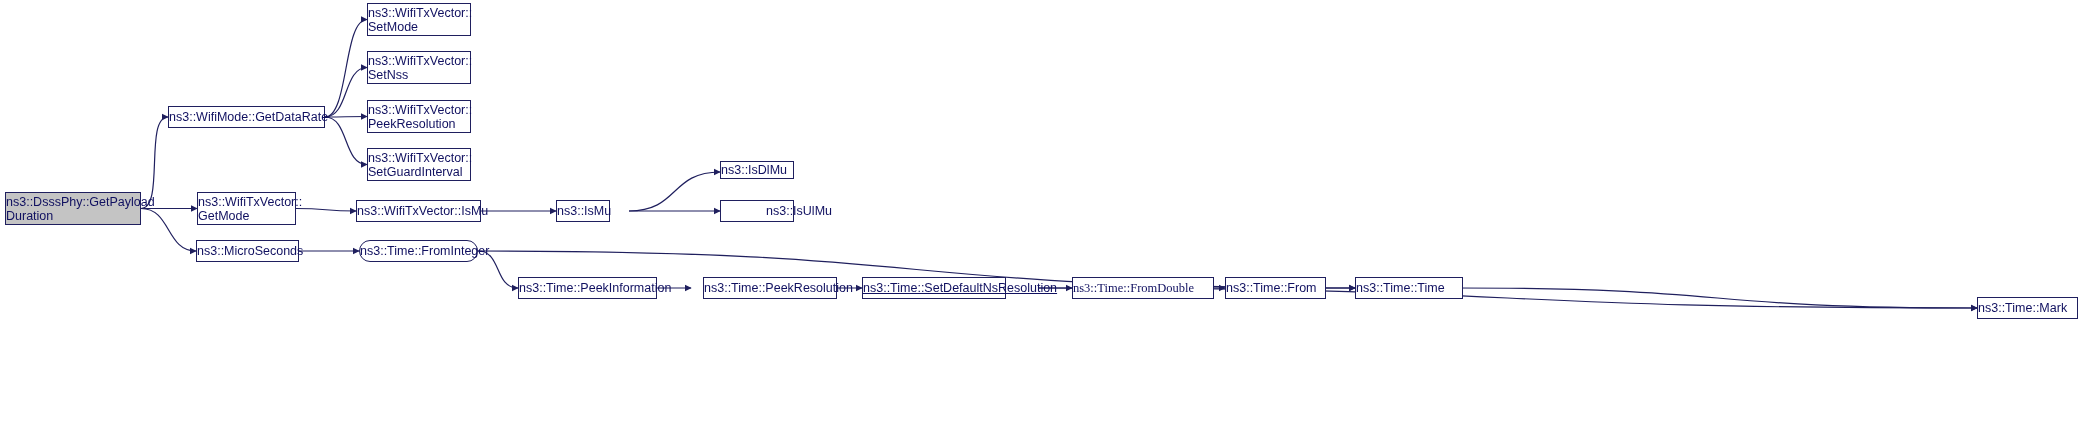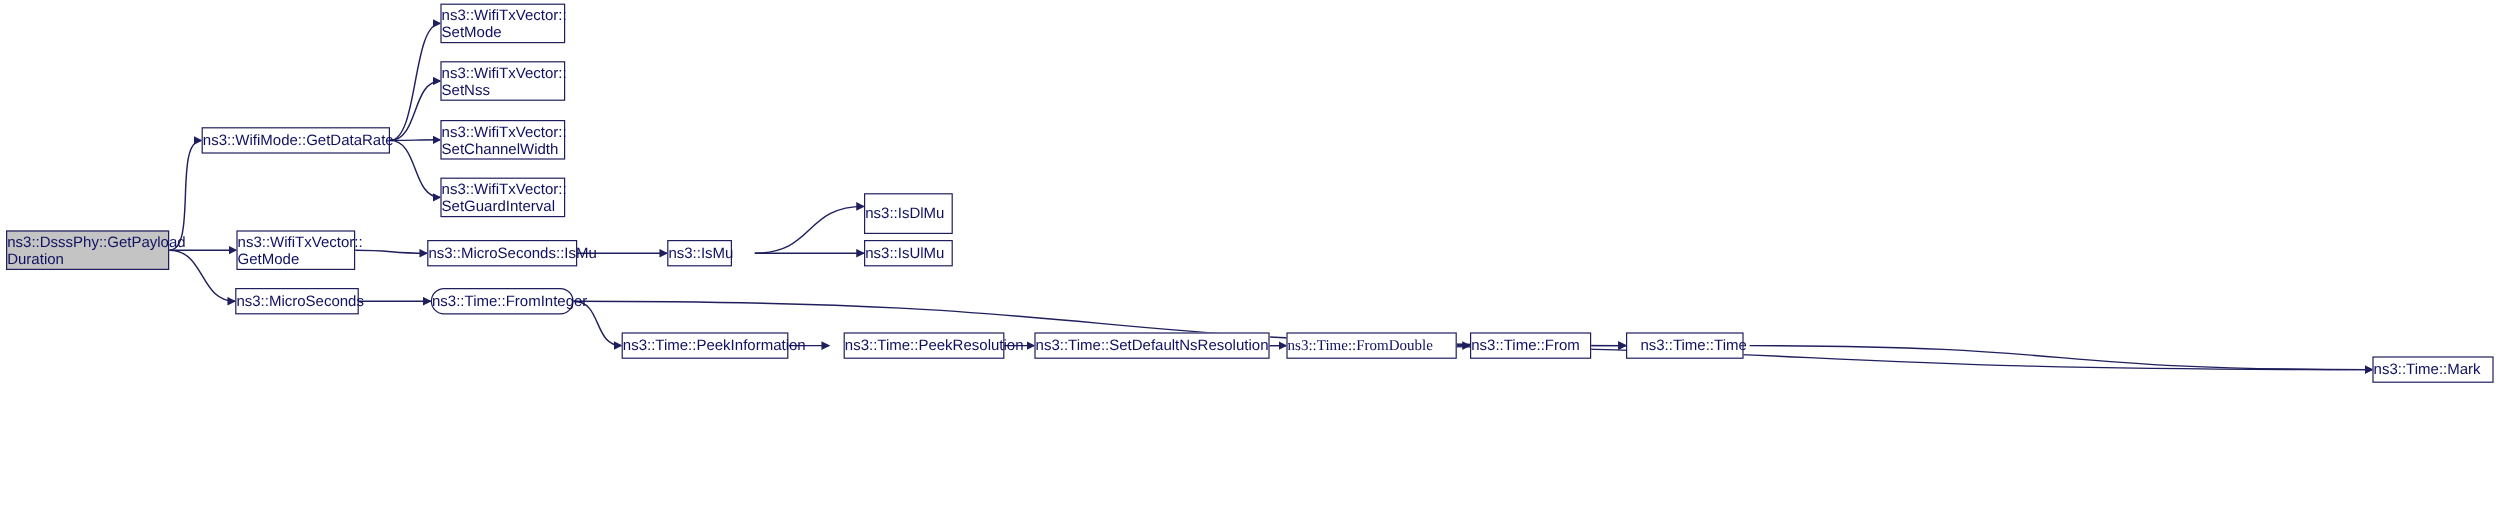--- a/index.html
+++ b/index.html
@@ -78,30 +78,30 @@
         <path d="M 1199 288 C 1223 288, 1201 288, 1225 288"></path>
         <path d="M 1326 288 C 1350 288, 1331 288, 1355 288"></path>
         <path d="M 1458 288 C 1743.45 288, 1691.55 308, 1977 308"></path>
       </g>
   </svg>
   <div id="node-layer">
       <div class="node root" style="left: 5px; top: 192px; width: 136px; height: 33px;"><span class="ln">ns3::DsssPhy::GetPayload</span><span class="ln">Duration</span></div>
       <div class="node" style="left: 168px; top: 106px; width: 157px; height: 22px;"><span class="ln">ns3::WifiMode::GetDataRate</span></div>
       <div class="node" style="left: 367px; top: 3px; width: 104px; height: 33px;"><span class="ln">ns3::WifiTxVector::</span><span class="ln">SetMode</span></div>
       <div class="node" style="left: 367px; top: 51px; width: 104px; height: 33px;"><span class="ln">ns3::WifiTxVector::</span><span class="ln">SetNss</span></div>
-      <div class="node" style="left: 367px; top: 100px; width: 104px; height: 33px;"><span class="ln">ns3::WifiTxVector::</span><span class="ln">SetChannelWidth</span></div>
+      <div class="node" style="left: 367px; top: 100px; width: 104px; height: 33px;"><span class="ln">ns3::WifiTxVector::</span><span class="ln">PeekResolution</span></div>
       <div class="node" style="left: 367px; top: 148px; width: 104px; height: 33px;"><span class="ln">ns3::WifiTxVector::</span><span class="ln">SetGuardInterval</span></div>
       <div class="node" style="left: 197px; top: 192px; width: 99px; height: 33px;"><span class="ln">ns3::WifiTxVector::</span><span class="ln">GetMode</span></div>
       <div class="node" style="left: 196px; top: 240px; width: 103px; height: 22px;"><span class="ln">ns3::MicroSeconds</span></div>
-      <div class="node" style="left: 356px; top: 200px; width: 125px; height: 22px;"><span class="ln">ns3::MicroSeconds::IsMu</span></div>
+      <div class="node" style="left: 356px; top: 200px; width: 125px; height: 22px;"><span class="ln">ns3::WifiTxVector::IsMu</span></div>
       <div class="node" style="left: 556px; top: 200px; width: 54px; height: 22px;"><span class="ln">ns3::IsMu</span></div>
-      <div class="node" style="left: 720px; top: 161px; width: 74px; height: 34px;"><span class="ln">ns3::IsDlMu</span></div>
-      <div class="node" style="left: 720px; top: 200px; width: 74px; height: 22px;"><span class="ln">ns3::IsUlMu</span></div>
+      <div class="node" style="left: 720px; top: 161px; width: 74px; height: 18px;"><span class="ln">ns3::IsDlMu</span></div>
+      <div class="node" style="left: 720px; top: 200px; width: 74px; height: 22px; padding-left: 45px;"><span class="ln">ns3::IsUlMu</span></div>
       <div class="node" style="left: 359px; top: 240px; width: 119px; height: 22px; border-radius: 11px;"><span class="ln">ns3::Time::FromInteger</span></div>
       <div class="node" style="left: 518px; top: 277px; width: 139px; height: 22px;"><span class="ln">ns3::Time::PeekInformation</span></div>
       <div class="node" style="left: 691px; top: 277px; width: 134px; height: 22px; margin-left: 12px;"><span class="ln">ns3::Time::PeekResolution</span></div>
-      <div class="node" style="left: 862px; top: 277px; width: 196px; height: 22px;"><span class="ln">ns3::Time::SetDefaultNsResolution</span></div>
+      <div class="node" style="left: 862px; top: 277px; width: 144px; height: 22px; text-decoration: underline;"><span class="ln">ns3::Time::SetDefaultNsResolution</span></div>
       <div class="node" style="left: 1072px; top: 277px; width: 142px; height: 22px; font-family: Liberation Serif, serif;"><span class="ln">ns3::Time::FromDouble</span></div>
       <div class="node" style="left: 1225px; top: 277px; width: 101px; height: 22px;"><span class="ln">ns3::Time::From</span></div>
-      <div class="node" style="left: 1355px; top: 277px; width: 98px; height: 22px; padding-left: 11px;"><span class="ln">ns3::Time::Time</span></div>
+      <div class="node" style="left: 1355px; top: 277px; width: 108px; height: 22px;"><span class="ln">ns3::Time::Time</span></div>
       <div class="node" style="left: 1977px; top: 297px; width: 101px; height: 22px;"><span class="ln">ns3::Time::Mark</span></div>
     </div>
 </div>
 
 </body></html>

